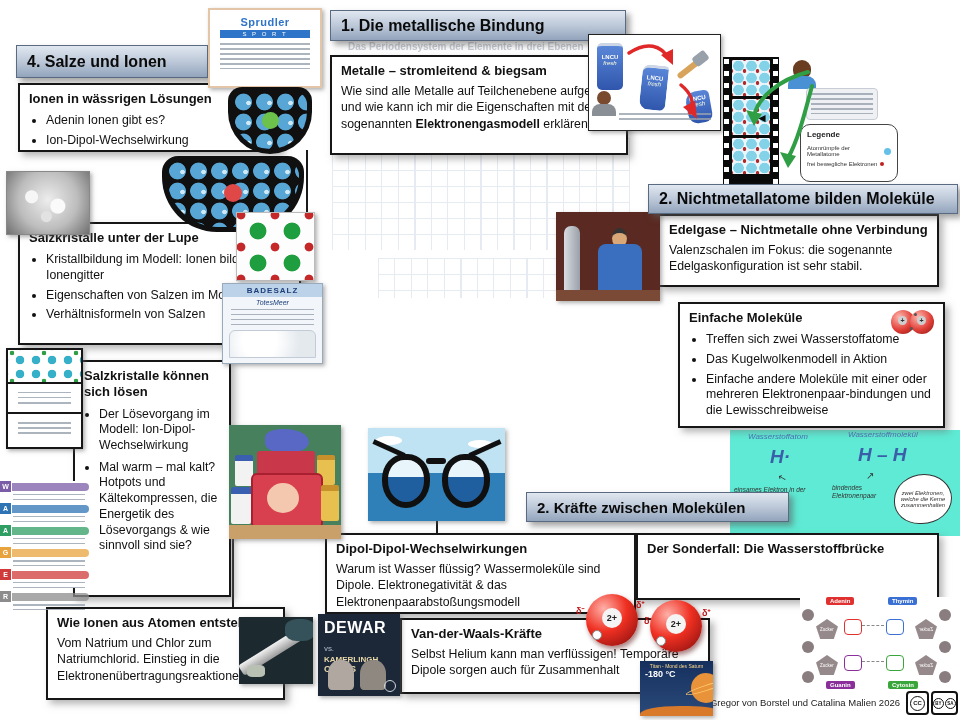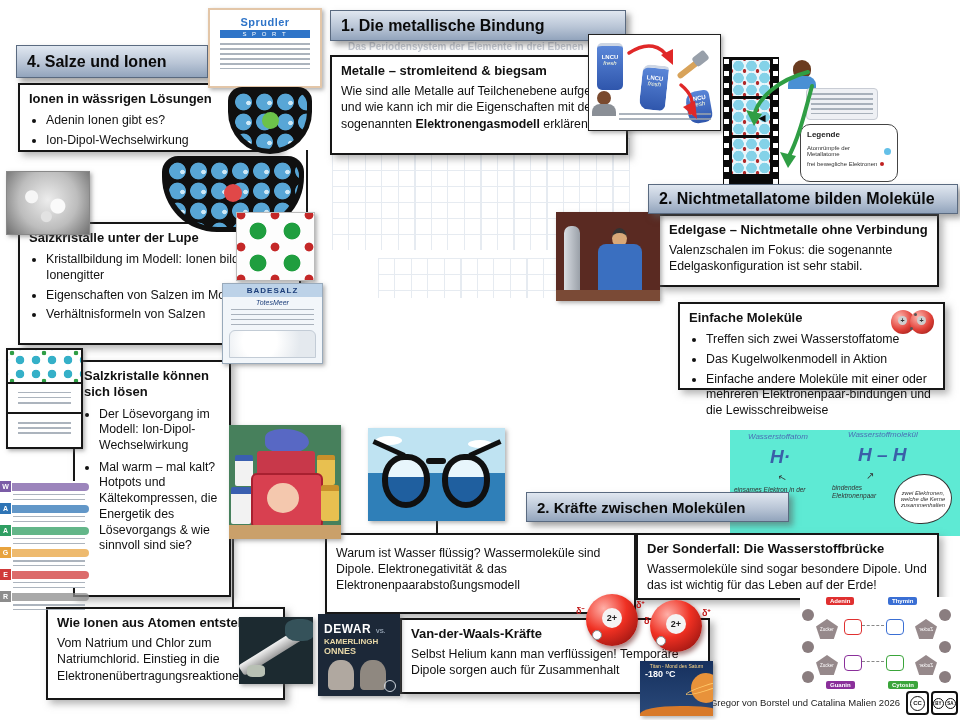--- a/index.html
+++ b/index.html
@@ -262,21 +262,21 @@
     <span class="abs" style="left:56px;top:16px;width:15px;height:15px;background:#d8a878;border-radius:50%;border-top:5px solid #333"></span>
     <span class="abs" style="left:42px;top:32px;width:44px;height:46px;background:#3a6fc0;border-radius:8px 8px 0 0"></span>
     <span class="abs" style="left:0;top:78px;width:104px;height:11px;background:#7a4a36"></span>
   </div>
 
   <div class="box" style="left:658px;top:214px;width:281px;height:73px">
     <h3>Edelgase – Nichtmetalle ohne Verbindung</h3>
     <p>Valenzschalen im Fokus: die sogenannte Edelgaskonfiguration ist sehr stabil.</p>
   </div>
 
-  <div class="box" style="left:678px;top:302px;width:267px;height:88px">
+  <div class="box" style="left:678px;top:302px;width:267px;height:126px">
     <h3>Einfache Moleküle</h3>
     <div class="abs" style="right:8px;top:5px;width:44px;height:26px">
       <span class="abs" style="left:0;top:1px;width:24px;height:24px;border-radius:50%;background:radial-gradient(circle at 35% 30%,#ffb8b0,#e04038 55%,#8a1410)"></span>
       <span class="abs" style="left:19px;top:1px;width:24px;height:24px;border-radius:50%;background:radial-gradient(circle at 35% 30%,#ffb8b0,#e04038 55%,#8a1410)"></span>
       <span class="abs" style="left:7px;top:7px;width:9px;height:9px;border-radius:50%;background:#cfcfcf;color:#333;font-size:7px;font-weight:bold;text-align:center;line-height:9px">+</span>
       <span class="abs" style="left:26px;top:7px;width:9px;height:9px;border-radius:50%;background:#cfcfcf;color:#333;font-size:7px;font-weight:bold;text-align:center;line-height:9px">+</span>
       <span class="abs" style="left:19px;top:18px;width:3px;height:3px;border-radius:50%;background:#555"></span>
       <span class="abs" style="left:23px;top:4px;width:3px;height:3px;border-radius:50%;background:#555"></span>
     </div>
     <ul>
@@ -307,30 +307,30 @@
     <span class="abs" style="left:14px;top:26px;width:48px;height:54px;border:6px solid #101010;border-radius:46% 46% 50% 50%;background:linear-gradient(180deg,#e8f6fc 0 40%,#1f5f9f 40% 100%);box-sizing:border-box"></span>
     <span class="abs" style="left:74px;top:26px;width:48px;height:54px;border:6px solid #101010;border-radius:46% 46% 50% 50%;background:linear-gradient(180deg,#e8f6fc 0 40%,#1f5f9f 40% 100%);box-sizing:border-box"></span>
     <span class="abs" style="left:58px;top:30px;width:20px;height:6px;background:#101010;border-radius:3px"></span>
   </div>
 
   <div class="hdr" style="left:526px;top:492px;width:263px;height:30px;font-size:15px;z-index:4">
     <span>2. Kräfte zwischen Molekülen</span>
   </div>
 
   <div class="box" style="left:325px;top:533px;width:311px;height:81px">
+    <h3>Dipol-Dipol-Wechselwirkungen</h3>
     <p>Warum ist Wasser flüssig? Wassermoleküle sind Dipole. Elektronegativität &amp; das Elektronenpaarabstoßungsmodell</p>
   </div>
 
   <div class="box" style="left:636px;top:533px;width:303px;height:67px">
     <h3>Der Sonderfall: Die Wasserstoffbrücke</h3>
-    <p>Wassermoleküle sind sogar besondere Dipole. Und das ist wichtig für das Leben auf der Erde!</p>
   </div>
 
   <div class="photo" style="left:318px;top:614px;width:82px;height:82px;background:#1c2838;overflow:hidden;z-index:3;padding:5px 6px;box-sizing:border-box">
-    <span style="color:#fff;font-weight:bold;font-size:12px;letter-spacing:.5px">DEWAR</span>
+    <span style="color:#fff;font-weight:bold;font-size:16px;letter-spacing:.5px">DEWAR</span>
     <span style="color:#9aa8b8;font-size:6px;font-weight:bold">VS.</span>
     <div style="color:#e8d8a8;font-weight:bold;font-size:8px">KAMERLINGH</div>
     <div style="color:#e8d8a8;font-weight:bold;font-size:9px">ONNES</div>
     <span class="abs" style="left:10px;top:46px;width:26px;height:30px;background:#b0a8a0;border-radius:45% 45% 15% 15%"></span>
     <span class="abs" style="left:42px;top:46px;width:26px;height:30px;background:#8f8880;border-radius:45% 45% 15% 15%"></span>
     <span class="abs" style="right:4px;bottom:4px;width:12px;height:12px;border:1.5px solid #cfd6de;border-radius:50%;box-sizing:border-box"></span>
   </div>
 
   <div class="box" style="left:400px;top:618px;width:310px;height:76px">
     <h3>Van-der-Waals-Kräfte</h3>

